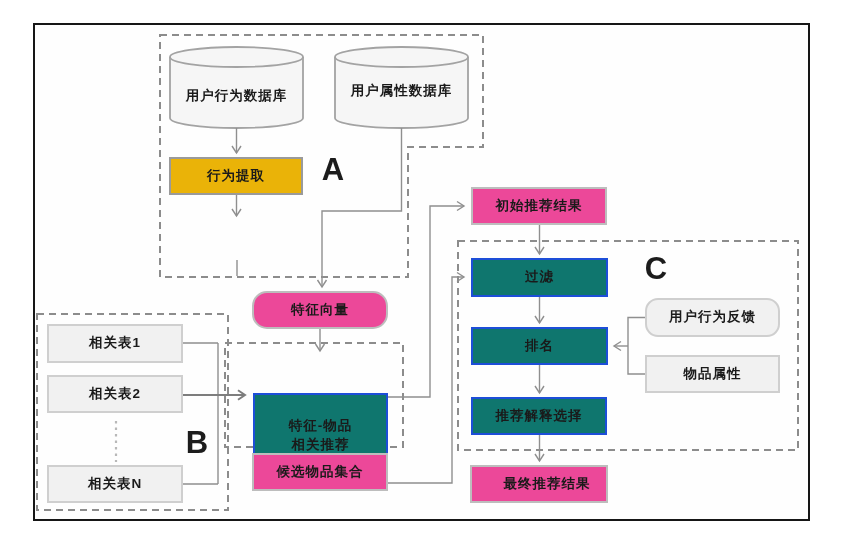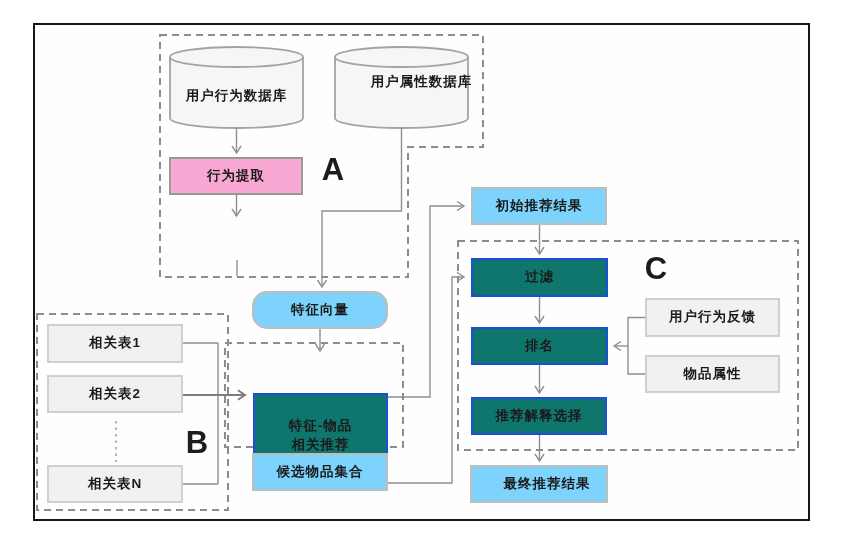--- a/index.html
+++ b/index.html
@@ -10,23 +10,23 @@
   #frame{
     position:absolute;left:33px;top:23px;width:773px;height:494px;
     border:2.5px solid #161616;background:#fefefe;
   }
   #wires{position:absolute;left:0;top:0;width:863px;height:542px;z-index:1;}
   .node{
     position:absolute;z-index:2;display:flex;align-items:center;justify-content:center;
     text-align:center;font-size:13.5px;font-weight:600;color:#1a1a1a;
     letter-spacing:1px;line-height:1.35;box-sizing:border-box;
   }
-  .mid  {background:#f9a8d4;border:2px solid #9a9a9a;}
+  .mid  {background:#eab308;border:2px solid #9a9a9a;}
   .dark {background:#0f766e;border:2px solid #1d4ed8;}
-  .light{background:#7dd3fc;border:2px solid #bdbdbd;}
+  .light{background:#ec4899;border:2px solid #bdbdbd;}
   .pale {background:#f1f1f1;border:2px solid #cfcfcf;}
   .dblabel{position:absolute;z-index:2;display:flex;align-items:center;justify-content:center;
     font-size:13.5px;font-weight:600;color:#1a1a1a;letter-spacing:1px;text-align:center;}
   .seclabel{
     position:absolute;z-index:2;transform:translate(-50%,-50%);
     font-size:31px;font-weight:bold;color:#1c1c1c;letter-spacing:0;
   }
   .twoline span{display:block;}
 </style>
 </head>
@@ -74,21 +74,21 @@
       <path d="M539.5,365 V393" marker-end="url(#arr)"></path>
       <path d="M539.5,435 V461" marker-end="url(#arr)"></path>
       <path d="M645,317.5 H628 V374 H645"></path>
       <path d="M628,346 H614" marker-end="url(#arr)"></path>
     </g>
     <path d="M183,395 H245" fill="none" stroke="#7d7d7d" stroke-width="2.2" marker-end="url(#arrBold)"></path>
     <line x1="116" y1="421" x2="116" y2="462" stroke="#b8b8b8" stroke-width="2.2" stroke-dasharray="2.5 4"></line>
   </svg>
 
   <div class="dblabel" style="left:171px;top:79px;width:131px;height:34px;">用户行为数据库</div>
-  <div class="dblabel" style="left:336px;top:65px;width:131px;height:34px;padding-left:20px;">用户属性数据库</div>
+  <div class="dblabel" style="left:336px;top:74px;width:131px;height:34px;">用户属性数据库</div>
 
   <div class="seclabel" style="left:333px;top:170px;">A</div>
   <div class="seclabel" style="left:197px;top:443px;">B</div>
   <div class="seclabel" style="left:656px;top:269px;">C</div>
 
   <div class="node mid" style="left:169px;top:157px;width:134px;height:38px;">行为提取</div>
   <div class="node light" style="left:252px;top:291px;width:136px;height:38px;border-radius:15px;">特征向量</div>
 
   <div class="node dark twoline" style="left:253px;top:355px;width:135px;height:85px;margin-top:38px;">
     <div>
@@ -102,15 +102,15 @@
   <div class="node pale" style="left:47px;top:324px;width:136px;height:39px;">相关表1</div>
   <div class="node pale" style="left:47px;top:375px;width:136px;height:38px;">相关表2</div>
   <div class="node pale" style="left:47px;top:465px;width:136px;height:38px;">相关表N</div>
 
   <div class="node light" style="left:471px;top:187px;width:136px;height:38px;">初始推荐结果</div>
   <div class="node dark" style="left:471px;top:258px;width:137px;height:39px;">过滤</div>
   <div class="node dark" style="left:471px;top:327px;width:137px;height:38px;text-align:center;">排名</div>
   <div class="node dark" style="left:471px;top:397px;width:136px;height:38px;">推荐解释选择</div>
   <div class="node light" style="left:470px;top:465px;width:138px;height:38px;padding-left:16px;">最终推荐结果</div>
 
-  <div class="node pale" style="left:645px;top:298px;width:135px;height:39px;">用户行为反馈</div>
+  <div class="node pale" style="left:645px;top:298px;width:135px;height:39px;border-radius:13px;">用户行为反馈</div>
   <div class="node pale" style="left:645px;top:355px;width:135px;height:38px;">物品属性</div>
 </div>
 
 </body></html>

